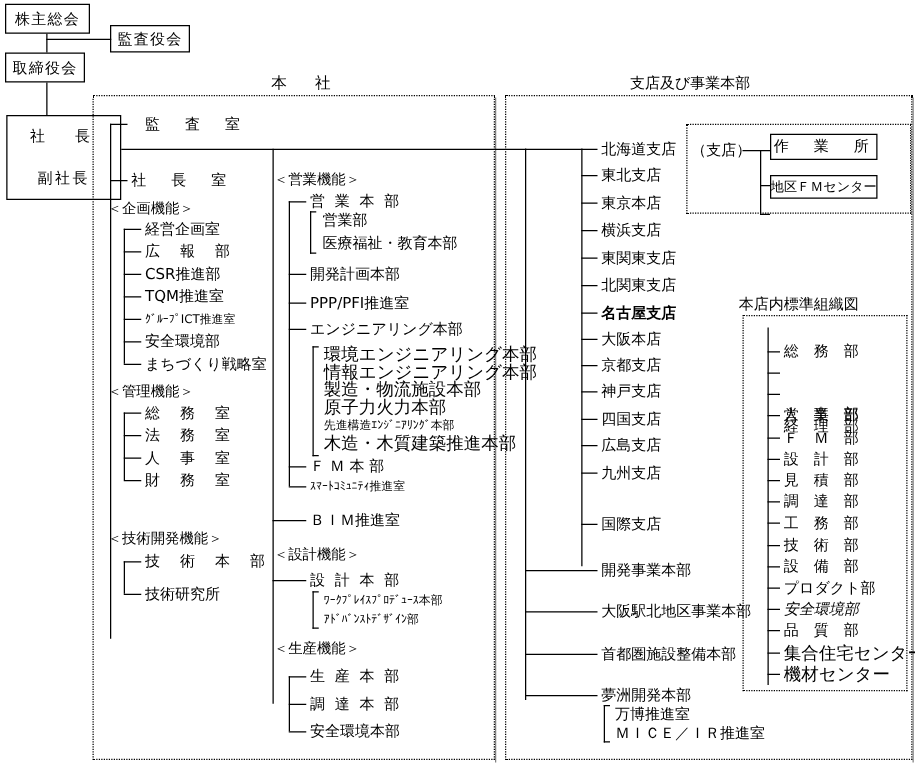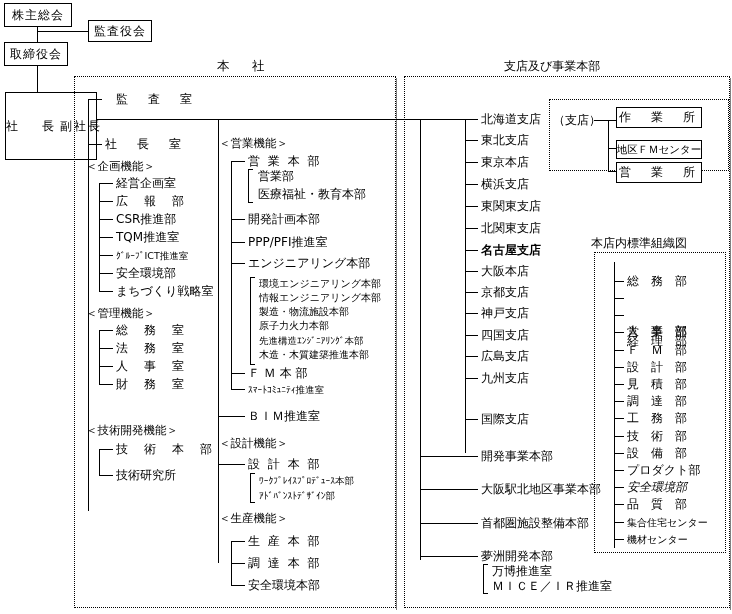--- a/index.html
+++ b/index.html
@@ -31,21 +31,21 @@
   .vline{position:absolute;background:#000;width:1px;}
   .hline{position:absolute;background:#000;height:1px;}
   .lbl{
     position:absolute;
     font-size:12px;
     white-space:nowrap;
     line-height:12px;
   }
   .lbl.sp{letter-spacing:4px;}
   .lbl.sp2{letter-spacing:2px;}
-  .lbl.small{font-size:10px;}
+  .lbl.small{font-size:14px;}
   .lbl.tiny{font-size:9.5px;}
   .sect{
     position:absolute;
     font-size:11.5px;
     white-space:nowrap;
     line-height:12px;
   }
   .dotbox{
     position:absolute;
     border:1px dotted #000;
@@ -84,21 +84,21 @@
   </div>
 
   <div class="box" style="left:88px;top:20px;width:64px;height:22px;">
     <span>監査役会</span>
   </div>
 
   <div class="box" style="left:4px;top:42px;width:64px;height:24px;">
     <span>取締役会</span>
   </div>
 
-  <div class="box" style="left:5px;top:92px;width:92px;height:68px;flex-direction:row;justify-content:space-around;">
+  <div class="box" style="left:5px;top:92px;width:92px;height:68px;flex-direction:column;justify-content:space-around;">
     <span style="letter-spacing:6px;">社　長</span>
     <span style="letter-spacing:2px;">副社長</span>
   </div>
 
   <div class="vline" style="left:37px;top:27px;height:15px;"></div>
   <div class="hline" style="left:37px;top:31px;width:52px;"></div>
   <div class="vline" style="left:37px;top:66px;height:26px;"></div>
 
   <div class="title" style="left:217px;top:58px;">本　社</div>
   <div class="title2" style="left:504px;top:58px;">支店及び事業本部</div>
@@ -255,23 +255,20 @@
   <div class="vline" style="left:608px;top:120px;height:51px;"></div>
   <div class="hline" style="left:608px;top:120px;width:8px;"></div>
   <div class="hline" style="left:608px;top:148px;width:8px;"></div>
   <div class="hline" style="left:608px;top:171px;width:8px;"></div>
 
   <div class="box" style="left:616px;top:107px;width:86px;height:21px;letter-spacing:4px;">
     <span>作　業　所</span>
   </div>
   <div class="box" style="left:616px;top:140px;width:86px;height:19px;font-size:10.5px;letter-spacing:0px;">
     <span>地区ＦＭセンター</span>
-  </div>
-  <div class="box" style="left:616px;top:162px;width:86px;height:21px;letter-spacing:4px;">
-    <span>営　業　所</span>
   </div>
 
   <div class="lbl" style="left:591px;top:237px;">本店内標準組織図</div>
   <div class="dotbox" style="left:594px;top:252px;width:132px;height:301px;"></div>
   <div class="vline" style="left:614px;top:262px;height:286px;"></div>
 
   <div class="hline" style="left:614px;top:281px;width:10px;"></div>
   <div class="lbl" style="left:627px;top:275px;text-align:center;">総　務　部</div>
   <div class="hline" style="left:614px;top:298px;width:10px;"></div>
   <div class="lbl" style="left:627px;top:308px;margin-top:27px;">経　理　部</div>

